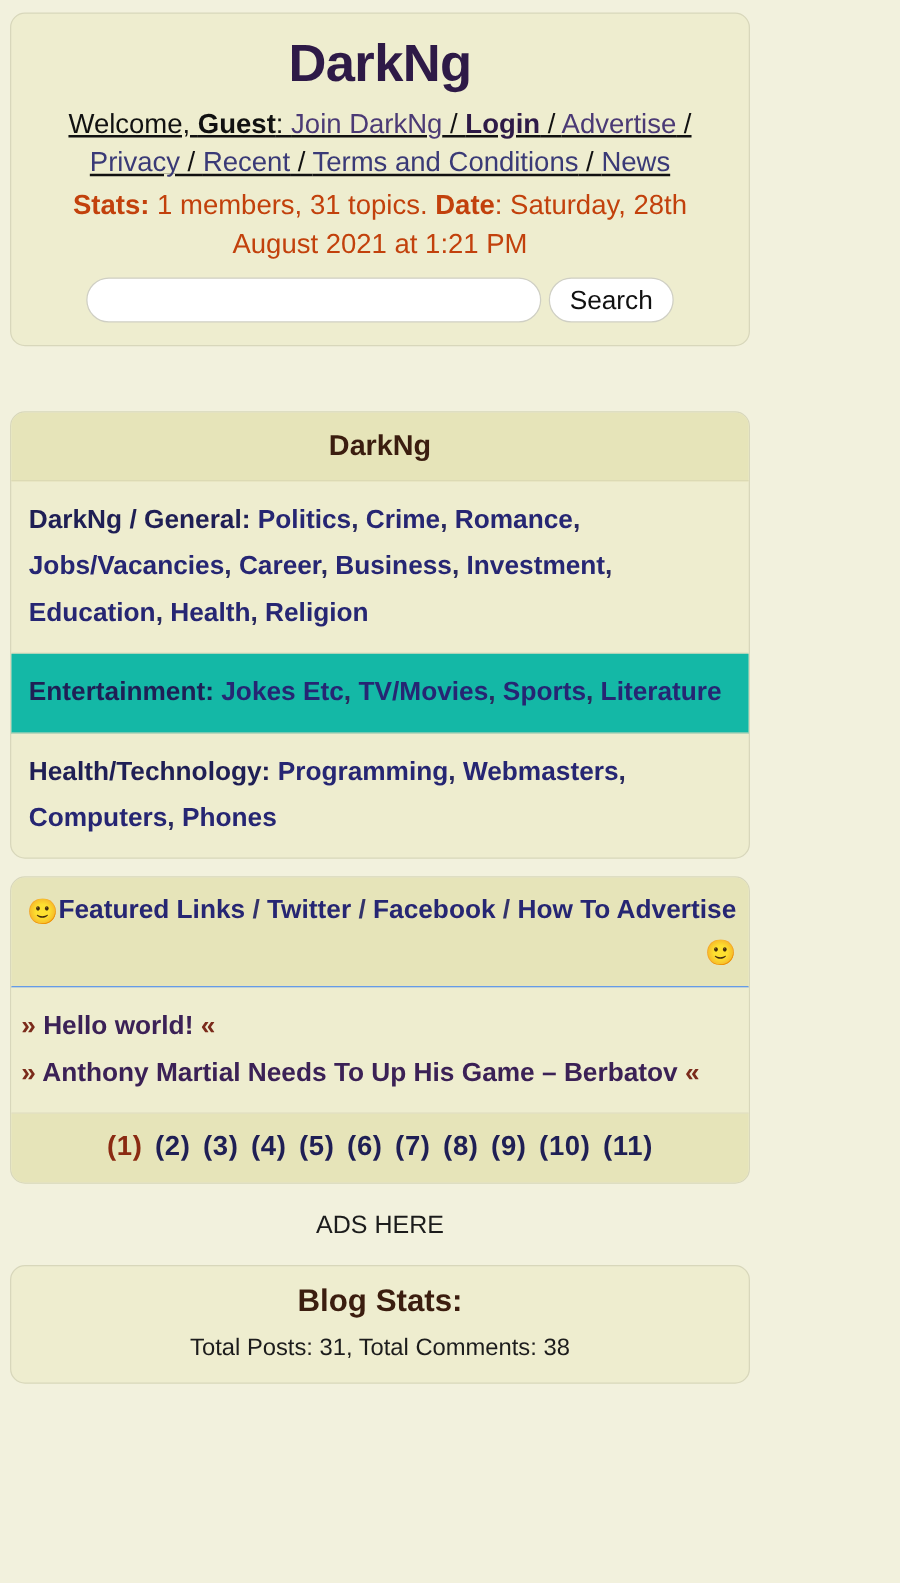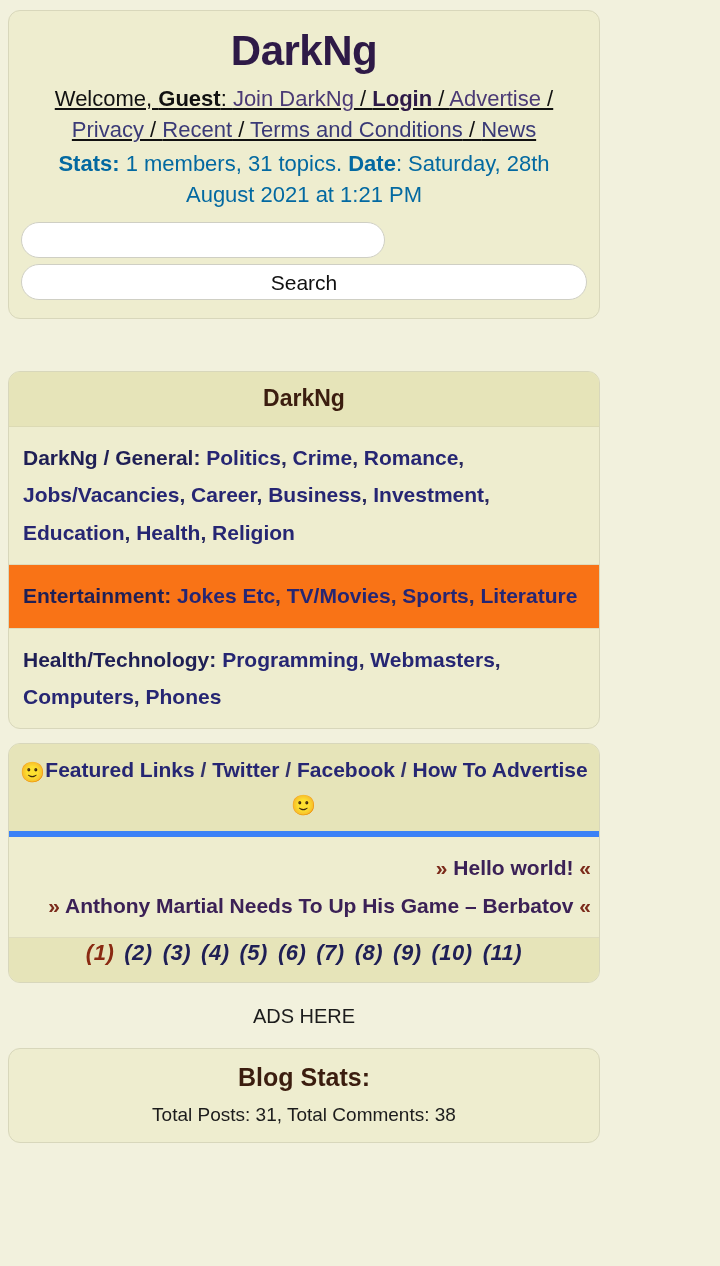--- a/index.html
+++ b/index.html
@@ -52,32 +52,32 @@
   a.lnk {
     color: #4b3a75;
     text-decoration: none;
   }
   a.lnk-blue { color: #3a3a77; text-decoration: none; }
   a.lnk-bold { color: #2e1a47; font-weight: bold; text-decoration: none; }
 
   .stats-line {
     font-size: 22px;
     line-height: 1.42;
-    color: #0369a1;
+    color: #c2410c;
     margin-top: 2px;
     padding: 0 8px;
   }
   .stats-line b { font-weight: bold; }
 
   .search-row {
     margin-top: 12px;
     display: flex;
     justify-content: center;
+    align-items: center;
     gap: 6px;
-    flex-direction: column;
   }
   .search-input {
     width: 364px;
     height: 36px;
     border: 1px solid #cfcfc4;
     border-radius: 18px;
     background: #ffffff;
     padding: 0 14px;
     font-size: 19px;
     font-family: "Liberation Sans", sans-serif;
@@ -115,66 +115,65 @@
 
   .cat-row {
     padding: 12px 14px 13px 14px;
     font-size: 21px;
     font-weight: bold;
     line-height: 1.78;
     color: #1f1f55;
     border-bottom: 1px solid #dedcbe;
   }
   .cat-row:last-child { border-bottom: none; }
-  .cat-row.alt { background: #f97316; }
+  .cat-row.alt { background: #14b8a6; }
   .cat-row .grp { color: #1f1f55; }
   .cat-row .colon { color: #1f1f55; font-weight: bold; }
   .cat-row a { color: #262673; text-decoration: none; font-weight: bold; }
   .cat-row .comma { color: #2a2a5e; }
 
   
   .feat-row {
     padding: 10px 10px 12px 10px;
-    text-align: center;
+    text-align: right;
     font-size: 21px;
     font-weight: bold;
     color: #262673;
     line-height: 1.55;
     background: #e6e4b9;
-    border-bottom: 6px solid #3b82f6;
+    border-bottom: 1px solid #3b82f6;
   }
   .feat-row a { color: #262673; text-decoration: none; font-weight: bold; }
   .feat-row .sep { color: #33336b; font-weight: bold; }
   .smiley {
     display: inline-block;
     vertical-align: -2px;
     font-size: 20px;
     line-height: 1;
   }
 
   .news-row {
     padding: 12px 8px 13px 8px;
-    text-align: right;
+    text-align: left;
     font-size: 21px;
     line-height: 1.78;
     font-weight: bold;
     border-bottom: 1px solid #dedcbe;
     background: #eeedcf;
   }
   .news-row a { color: #3b2156; text-decoration: none; font-weight: bold; }
   .news-row .guil { color: #7b2b1b; font-weight: bold; }
 
   .pager-row {
-    padding: 2px 8px 16px 8px;
+    padding: 13px 8px 16px 8px;
     text-align: center;
     background: #e6e4b9;
     font-size: 22px;
     font-weight: bold;
     letter-spacing: 0.5px;
-    font-style: italic;
   }
   .pager-row a { color: #1f1f55; text-decoration: none; font-weight: bold; margin: 0 5px; }
   .pager-row a.current { color: #8a2a12; }
 
   
   .ads {
     text-align: center;
     font-size: 20px;
     color: #1c1c1c;
     padding: 22px 0 20px 0;

